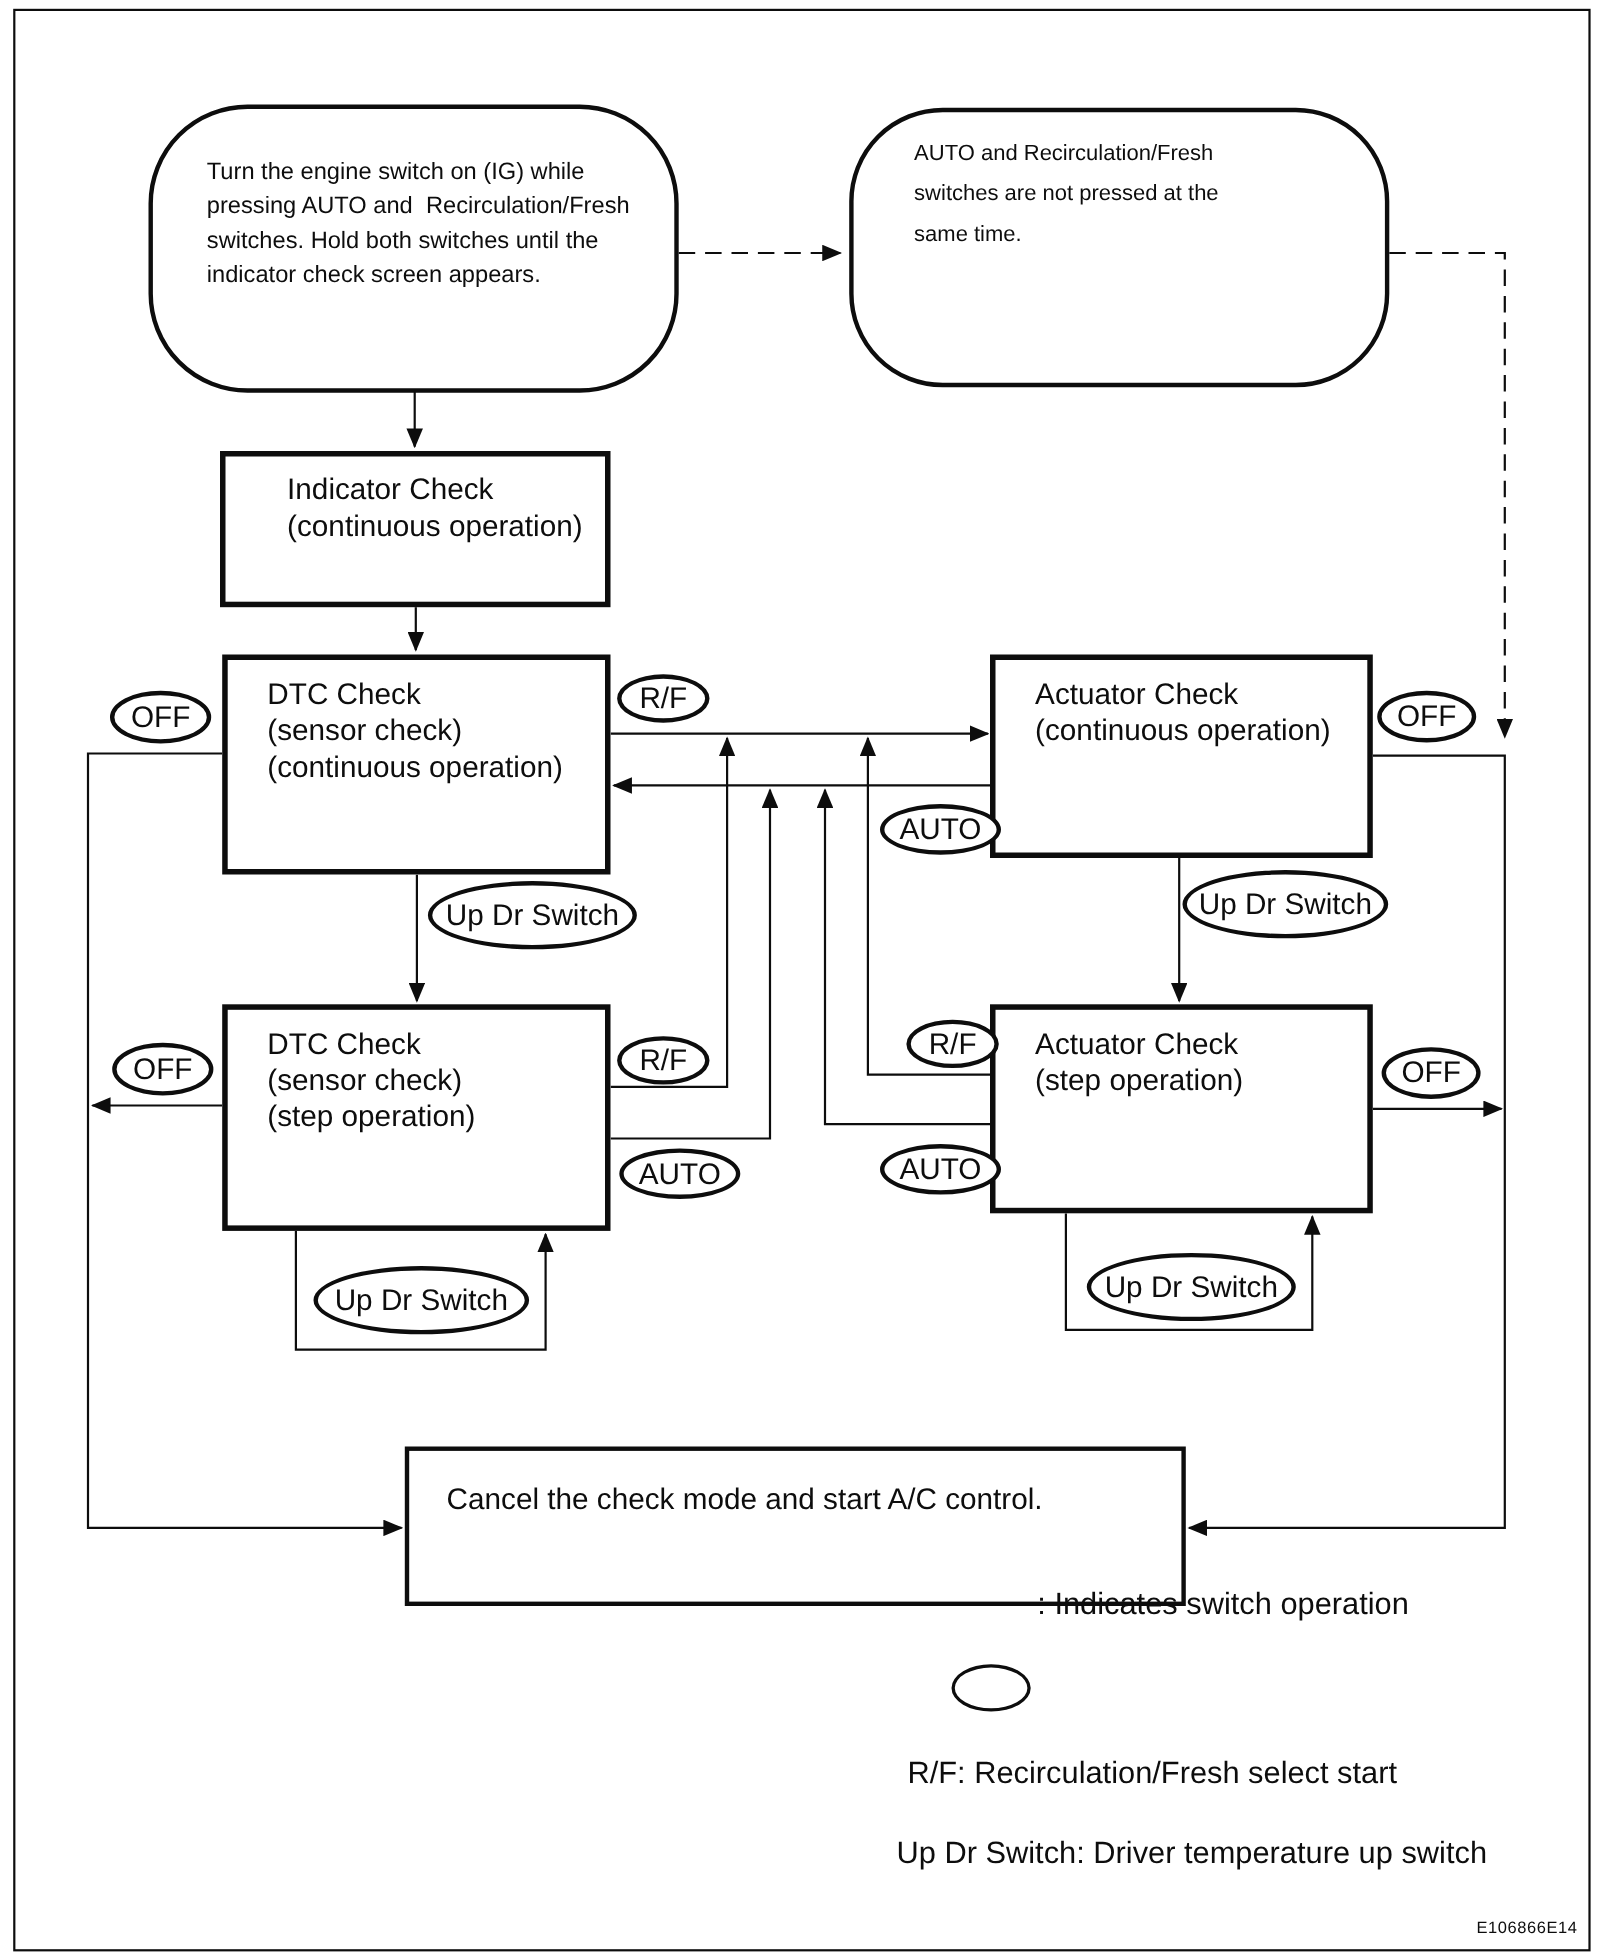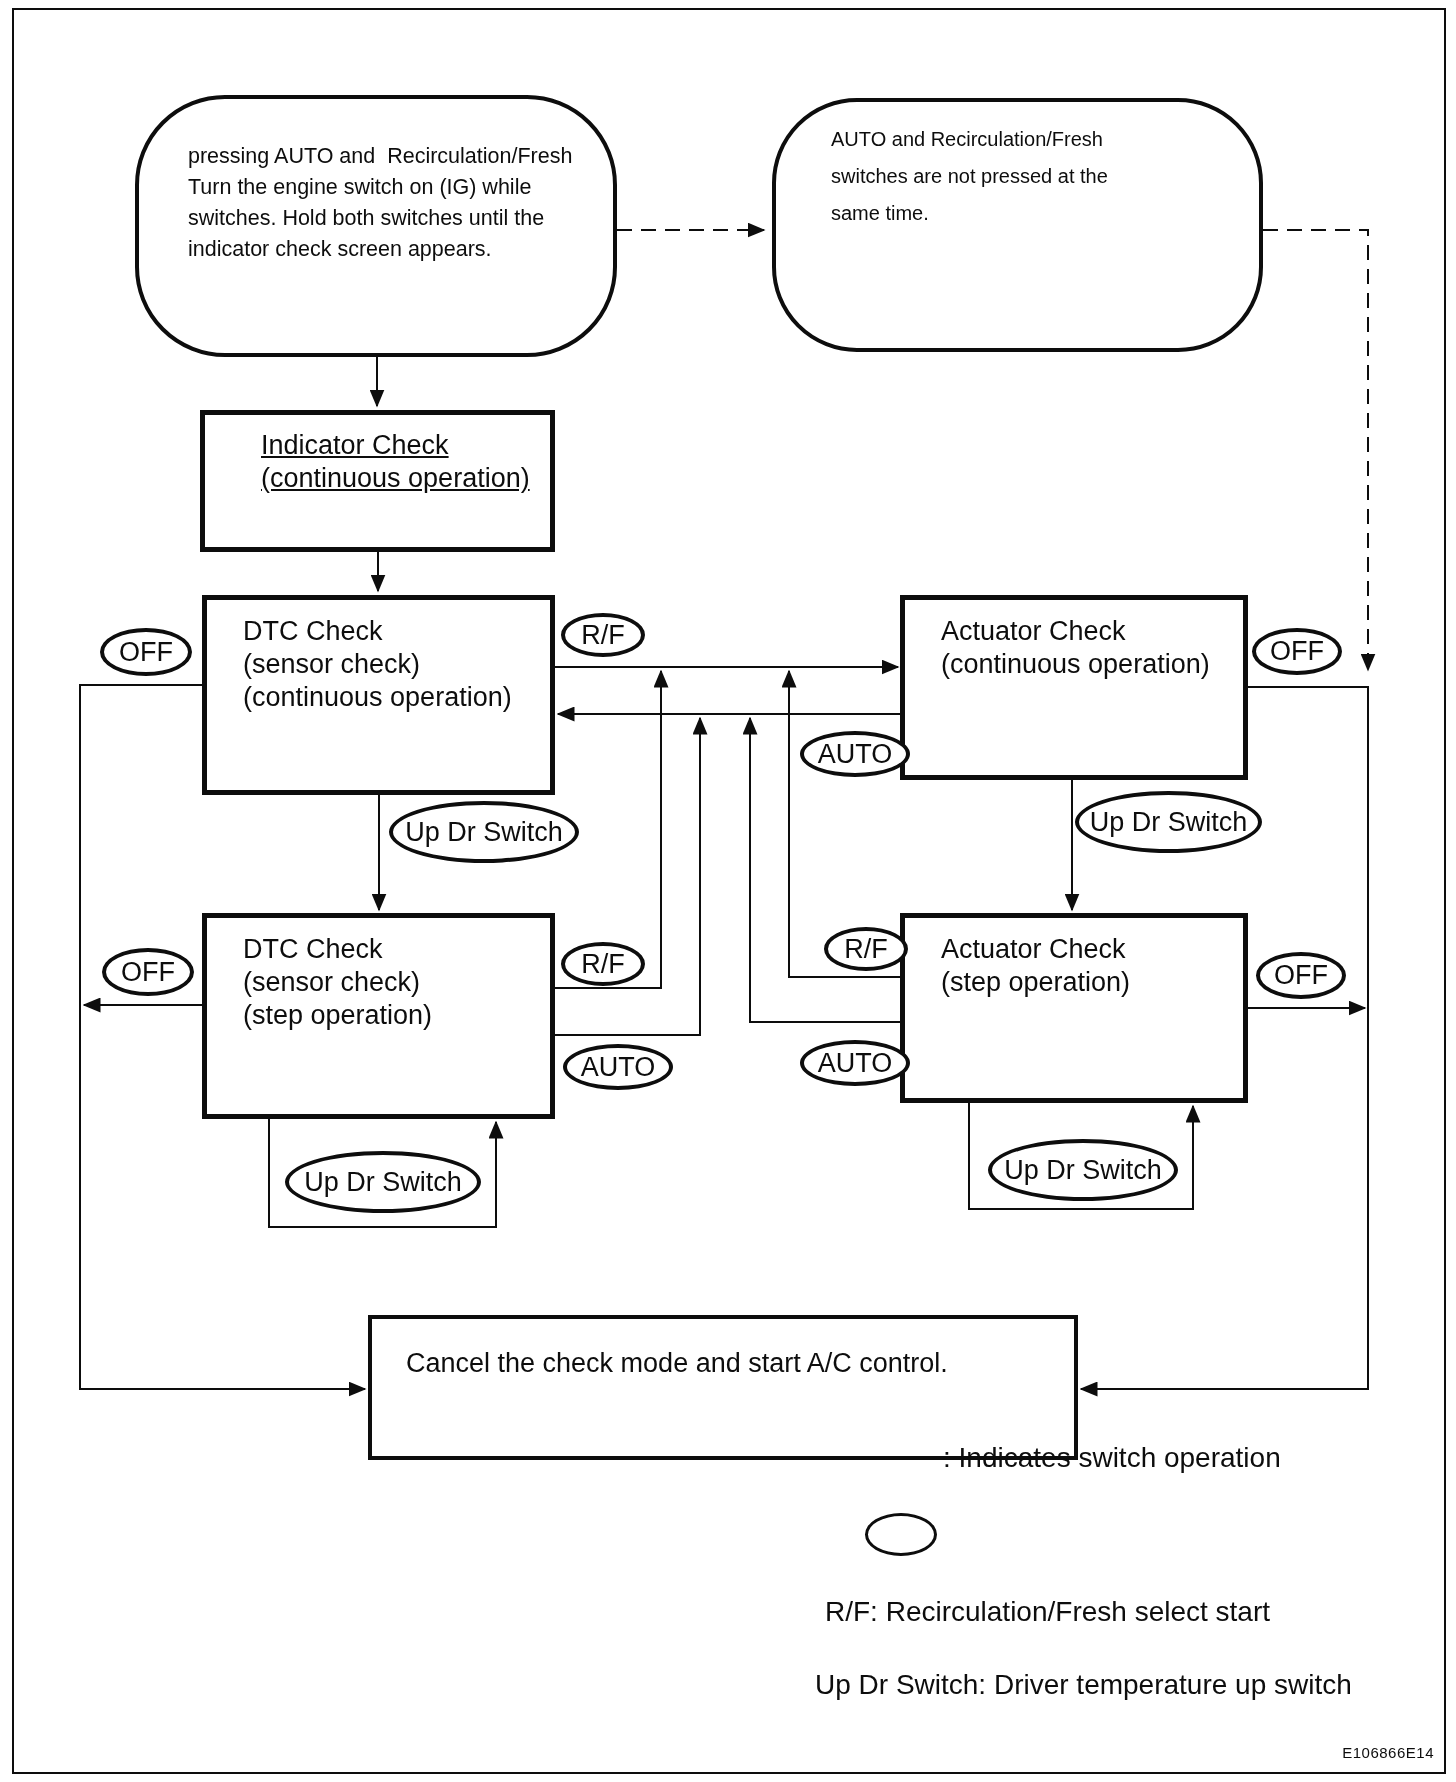--- a/index.html
+++ b/index.html
@@ -50,37 +50,37 @@
     <path d="M 1248,687 L 1368,687 L 1368,1389 L 1081,1389" marker-end="url(#ah)"></path>
     <path d="M 1248,1008 L 1365,1008" marker-end="url(#ah)"></path>
     <path d="M 269,1119 L 269,1227 L 496,1227 L 496,1122" marker-end="url(#ah)"></path>
     <path d="M 969,1103 L 969,1209 L 1193,1209 L 1193,1106" marker-end="url(#ah)"></path>
     <path class="dash" d="M 617,230 L 764,230" marker-end="url(#ah)"></path>
     <path class="dash" d="M 1263,230 L 1368,230 L 1368,670" marker-end="url(#ah)"></path>
   </svg>
 
   <div class="abs stadium" style="left:135px;top:95px;width:482px;height:262px;border-radius:90px;">
     <div style="padding:42px 0 0 49px;">
+      <div class="line">Turn the engine switch on (IG) while</div>
       <div class="line">pressing AUTO and  Recirculation/Fresh</div>
-      <div class="line">Turn the engine switch on (IG) while</div>
       <div class="line">switches. Hold both switches until the</div>
       <div class="line">indicator check screen appears.</div>
     </div>
   </div>
 
   <div class="abs stadium" style="left:772px;top:98px;width:491px;height:254px;border-radius:85px;font-size:20px;line-height:37px;">
     <div style="padding:19px 0 0 55px;">
       <div class="line">AUTO and Recirculation/Fresh</div>
       <div class="line">switches are not pressed at the</div>
       <div class="line">same time.</div>
     </div>
   </div>
 
   <div class="abs node" style="left:200px;top:410px;width:355px;height:142px;">
-    <div style="padding:14px 0 0 56px;text-decoration:underline;">
+    <div style="padding:14px 0 0 56px;">
       <div class="line">Indicator Check</div>
       <div class="line">(continuous operation)</div>
     </div>
   </div>
 
   <div class="abs node" style="left:202px;top:595px;width:353px;height:200px;">
     <div class="pad">
       <div class="line">DTC Check</div>
       <div class="line">(sensor check)</div>
       <div class="line">(continuous operation)</div>

